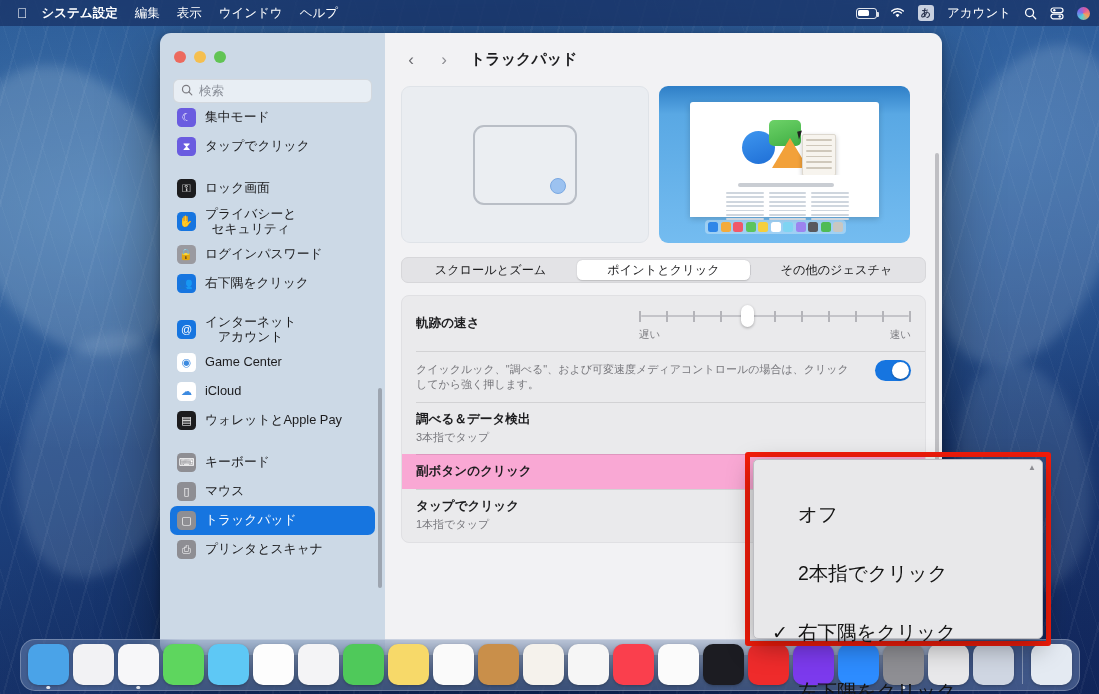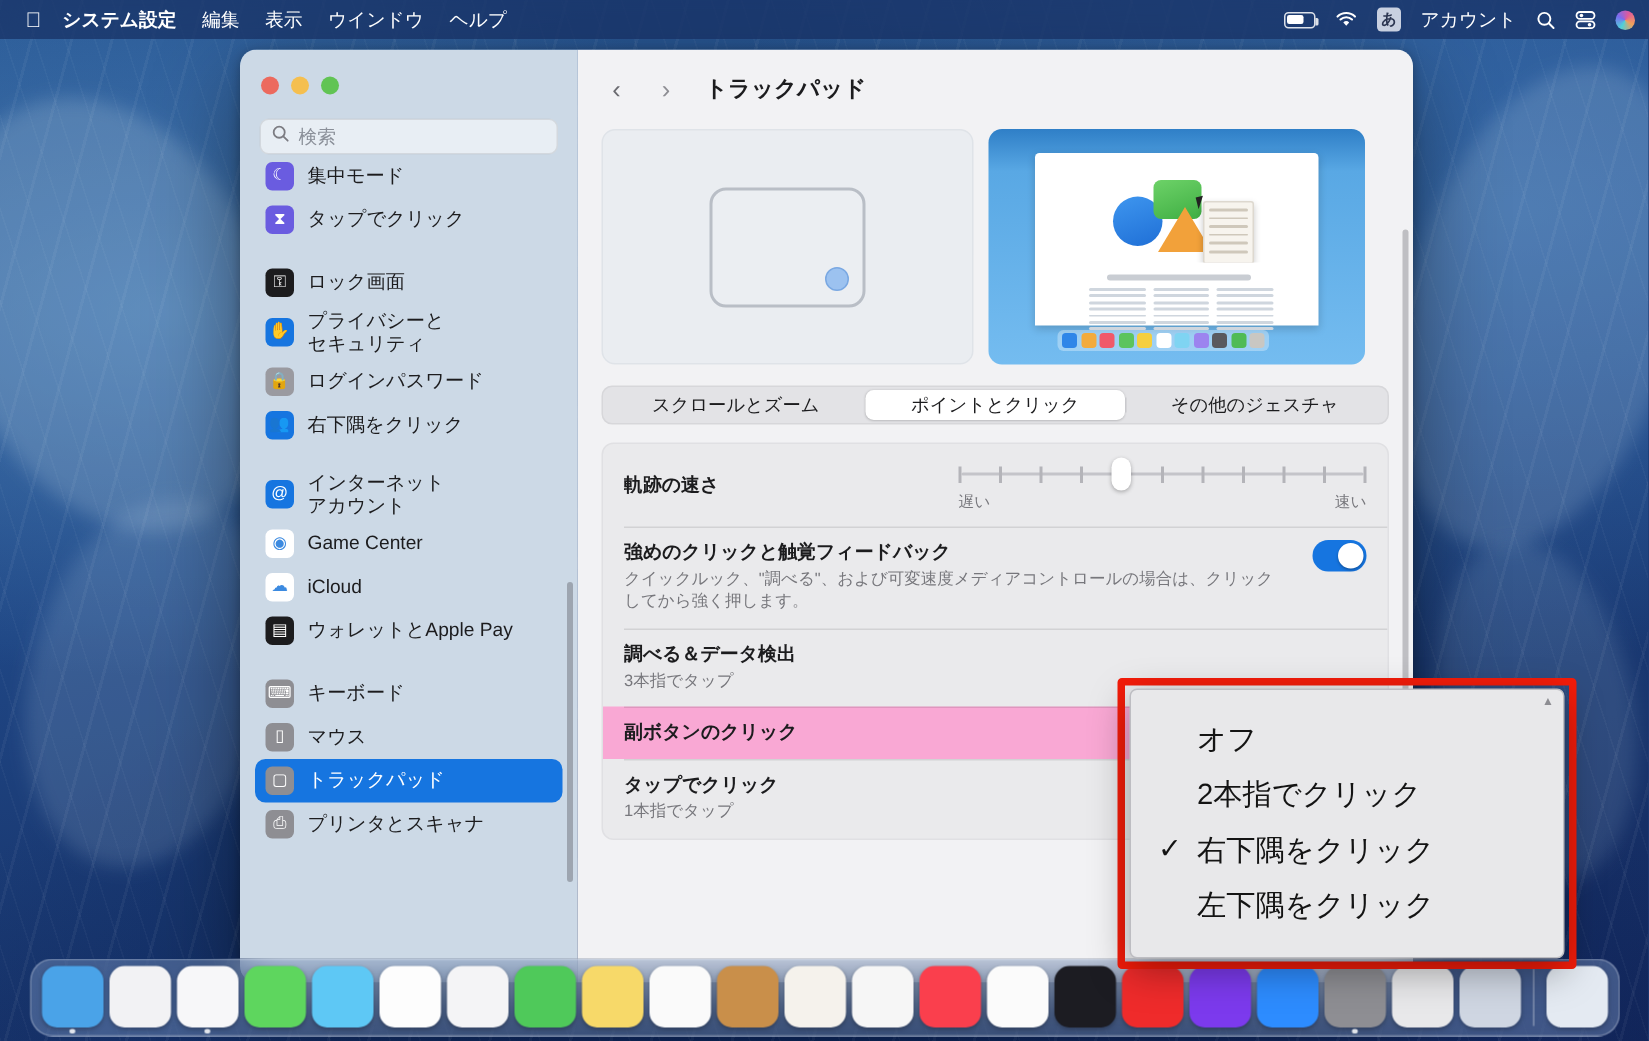--- a/index.html
+++ b/index.html
@@ -118,21 +118,21 @@
     position: absolute; left: 0; right: 0; top: 70px; bottom: 0;
     overflow: hidden; padding: 0 10px;
   }
   .srow {
     display: flex; align-items: center; gap: 9px;
     height: 29px; border-radius: 7px; padding: 0 7px;
     font-size: 12.8px; color: #1c1c1e; white-space: nowrap;
   }
   .srow.two { height: 37px; }
   .srow.sel { background: #1675e0; color: #fff; }
-  .srow .lbl { line-height: 1.15; }
+  .srow .lbl { line-height: 1.15; text-align: center; }
   .sgap { height: 13px; }
   .sicon {
     width: 19px; height: 19px; border-radius: 4.5px; flex: none;
     display: flex; align-items: center; justify-content: center;
     color: #fff; font-size: 11px; line-height: 1;
   }
   .scroll-ind {
     position: absolute; right: 3px; top: 355px; width: 4px; height: 200px;
     background: rgba(60,60,67,.33); border-radius: 2px;
   }
@@ -307,20 +307,21 @@
     padding: 14px 0 6px 0;
   }
   .popup .scroll-arrow {
     position: absolute; right: 6px; top: 3px; font-size: 8px; color: #8d8d92;
   }
   .pitem {
     display: flex; align-items: center;
     height: 37px; padding-left: 18px;
     font-size: 19.5px; color: #141414;
     white-space: nowrap;
+    margin-top: 22px;
   }
   .pcheck { width: 26px; flex: none; font-size: 19px; color: #141414; }
 
   
   .dock {
     position: absolute; left: 50%; transform: translateX(-50%);
     bottom: 3px; height: 52px;
     background: rgba(150,175,215,.35);
     backdrop-filter: blur(16px);
     border: .5px solid rgba(255,255,255,.25);
@@ -580,21 +581,20 @@
                 <span>遅い</span>
                 <span>速い</span>
               </div>
             </div>
           </div>
         </div>
 
         <div class="crow">
           <div class="rowflex">
             <div>
-              <div class="rlabel">強めのクリックと触覚フィードバック</div>
               <div class="rsub">クイックルック、"調べる"、および可変速度メディアコントロールの場合は、クリックしてから強く押します。</div>
             </div>
             <div class="toggle"></div>
           </div>
         </div>
 
         <div class="crow">
           <div class="rowflex">
             <div>
               <div class="rlabel">調べる＆データ検出</div>

